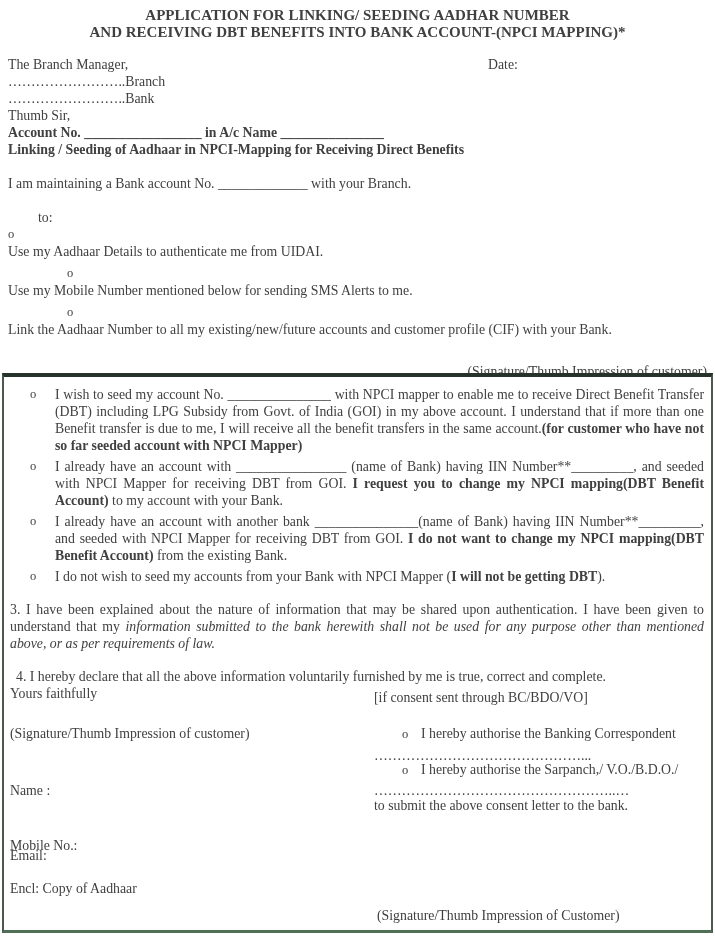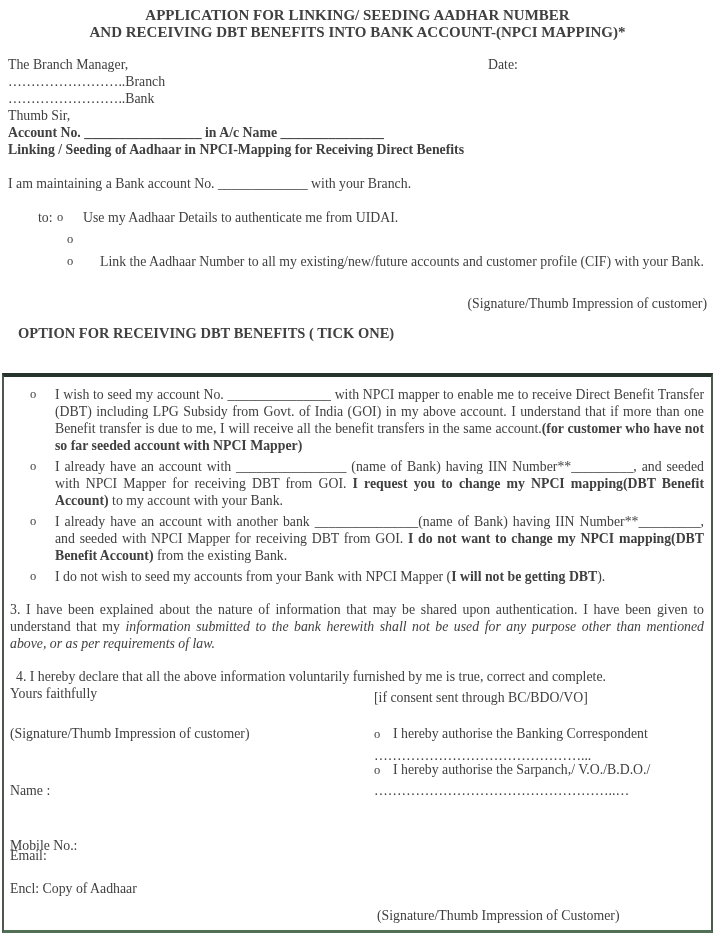--- a/index.html
+++ b/index.html
@@ -12,21 +12,21 @@
     font-size:13.8px;line-height:17px;
     overflow:hidden;
   }
   .title{ text-align:center; font-weight:bold; font-size:15px; padding-top:7px; }
   .hdr{ margin:0 8px; position:relative; }
   .hdr-row{ position:relative; margin-top:15px; }
   .date{ position:absolute; left:480px; top:0; }
   .bold-line{ font-weight:bold; }
   .maintain{ margin:17px 8px 0 8px; }
   .consent{ margin:17px 8px 0 8px; }
-  .c-item{ display:flex; margin-top:5px; }
+  .c-item{ display:flex; margin-top:5px;flex-direction:column; }
   .c-item .pfx{ width:19px; flex:none; margin-left:30px; }
   .c-item .m{ width:26px; flex:none; }
   .c-item.no-pfx .m{ margin-left:59px; width:33px; }
   .sig-note-1{ text-align:right; margin:25px 8px 0 0; }
   .opt-heading{ font-weight:bold; font-size:14.5px; margin:13px 0 0 18px; }
   .option-box{
     position:absolute; left:2px; right:2px; top:373px; bottom:3px;
     border-top:4px solid #26332a;
     border-left:2px solid #4a584e;
     border-right:2px solid #4b594f;
@@ -36,21 +36,21 @@
   .opts{ padding-top:9px; }
   .opt{ display:flex; margin-bottom:4px; }
   .opt .m{ width:25px; flex:none; margin-left:26px; }
   .opt .t{ flex:1; text-align:justify; padding-right:7px; }
   .para{ margin:16px 7px 0 6px; text-align:justify; }
   .para4{ margin:16px 7px 0 12px; }
   .closing{ margin:0 7px 0 6px; }
   .fl{ position:absolute; }
   .fcol-l{ left:6px; }
   .fcol-r{ left:370px; }
-  .rb{ display:inline-block; }
+  .rb{ display:inline-block;margin-left:28px; }
   .rb .m{ display:inline-block; width:19px; }
   .marker{ font-size:12.5px; }
 </style>
 </head>
 <body>
 
 <div class="page">
 
   <div class="title">
     <div>APPLICATION FOR LINKING/ SEEDING AADHAR NUMBER</div>
@@ -72,20 +72,21 @@
   <div class="maintain">I am maintaining a Bank account No. _____________ with your Branch.</div>
 
   <div class="consent">
     <div class="c-item">
       <span class="pfx">to:</span>
       <span class="m marker">o</span>
       <span>Use my Aadhaar Details to authenticate me from UIDAI.</span>
     </div>
     <div class="c-item no-pfx">
       <span class="m marker">o</span>
+      <span>Use my Mobile Number mentioned below for sending SMS Alerts to me.</span>
     </div>
     <div class="c-item no-pfx">
       <span class="m marker">o</span>
       <span>Link the Aadhaar Number to all my existing/new/future accounts and customer profile (CIF) with your Bank.</span>
     </div>
   </div>
 
   <div class="sig-note-1">(Signature/Thumb Impression of customer)</div>
 
   <div class="opt-heading">OPTION FOR RECEIVING DBT BENEFITS ( TICK ONE)</div>
@@ -122,20 +123,21 @@
     <div class="fl fcol-r rb" style="top:348px;">
       <span class="m marker">o</span><span>I hereby authorise the Banking Correspondent</span>
     </div>
     <div class="fl fcol-r" style="top:370px;">………………………………………...</div>
     <div class="fl fcol-r rb" style="top:384px;">
       <span class="m marker">o</span><span>I hereby authorise the Sarpanch,/ V.O./B.D.O./</span>
     </div>
 
     <div class="fl fcol-l" style="top:405px;">Name :</div>
     <div class="fl fcol-r" style="top:405px;">……………………………………………..…</div>
+    <div class="fl fcol-r" style="top:420px;">to submit the above consent letter to the bank.</div>
 
     <div class="fl fcol-l" style="top:460px;">Mobile No.:</div>
     <div class="fl fcol-l" style="top:470px;">Email:</div>
     <div class="fl fcol-l" style="top:503px;">Encl: Copy of Aadhaar</div>
 
     <div class="fl" style="top:530px; left:373px;">(Signature/Thumb Impression of Customer)</div>
   </div>
 
 </div>
 

